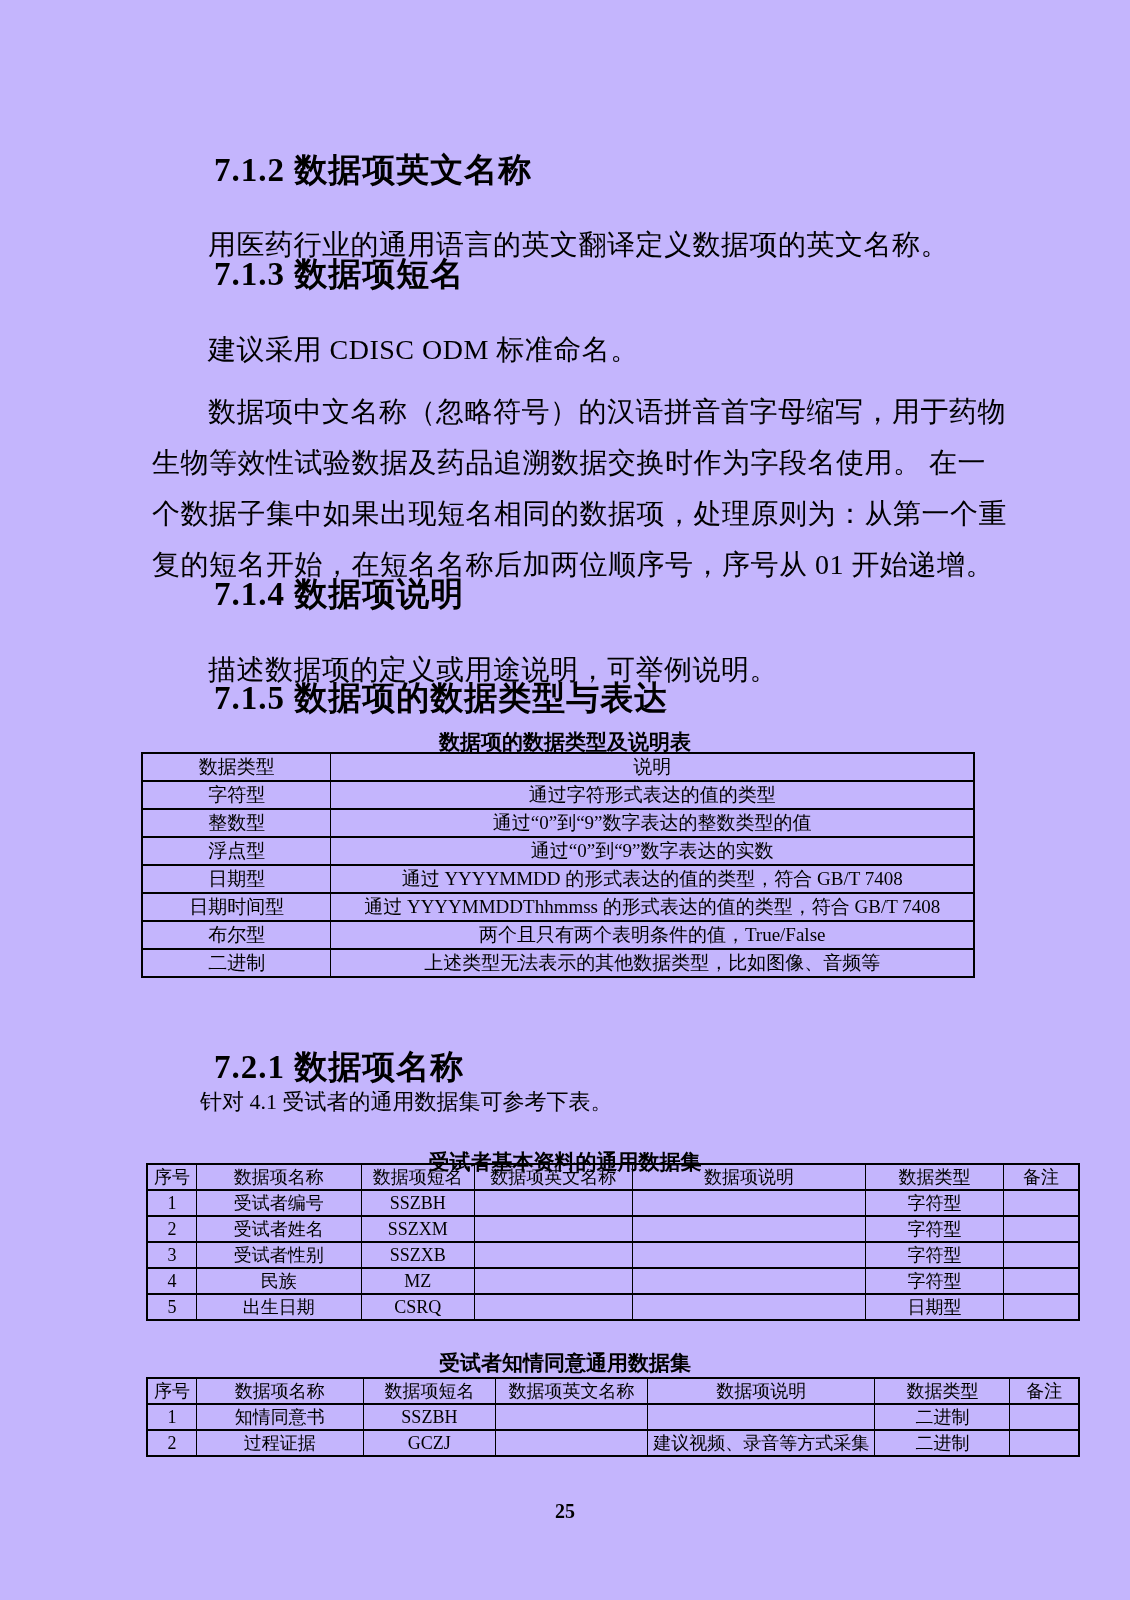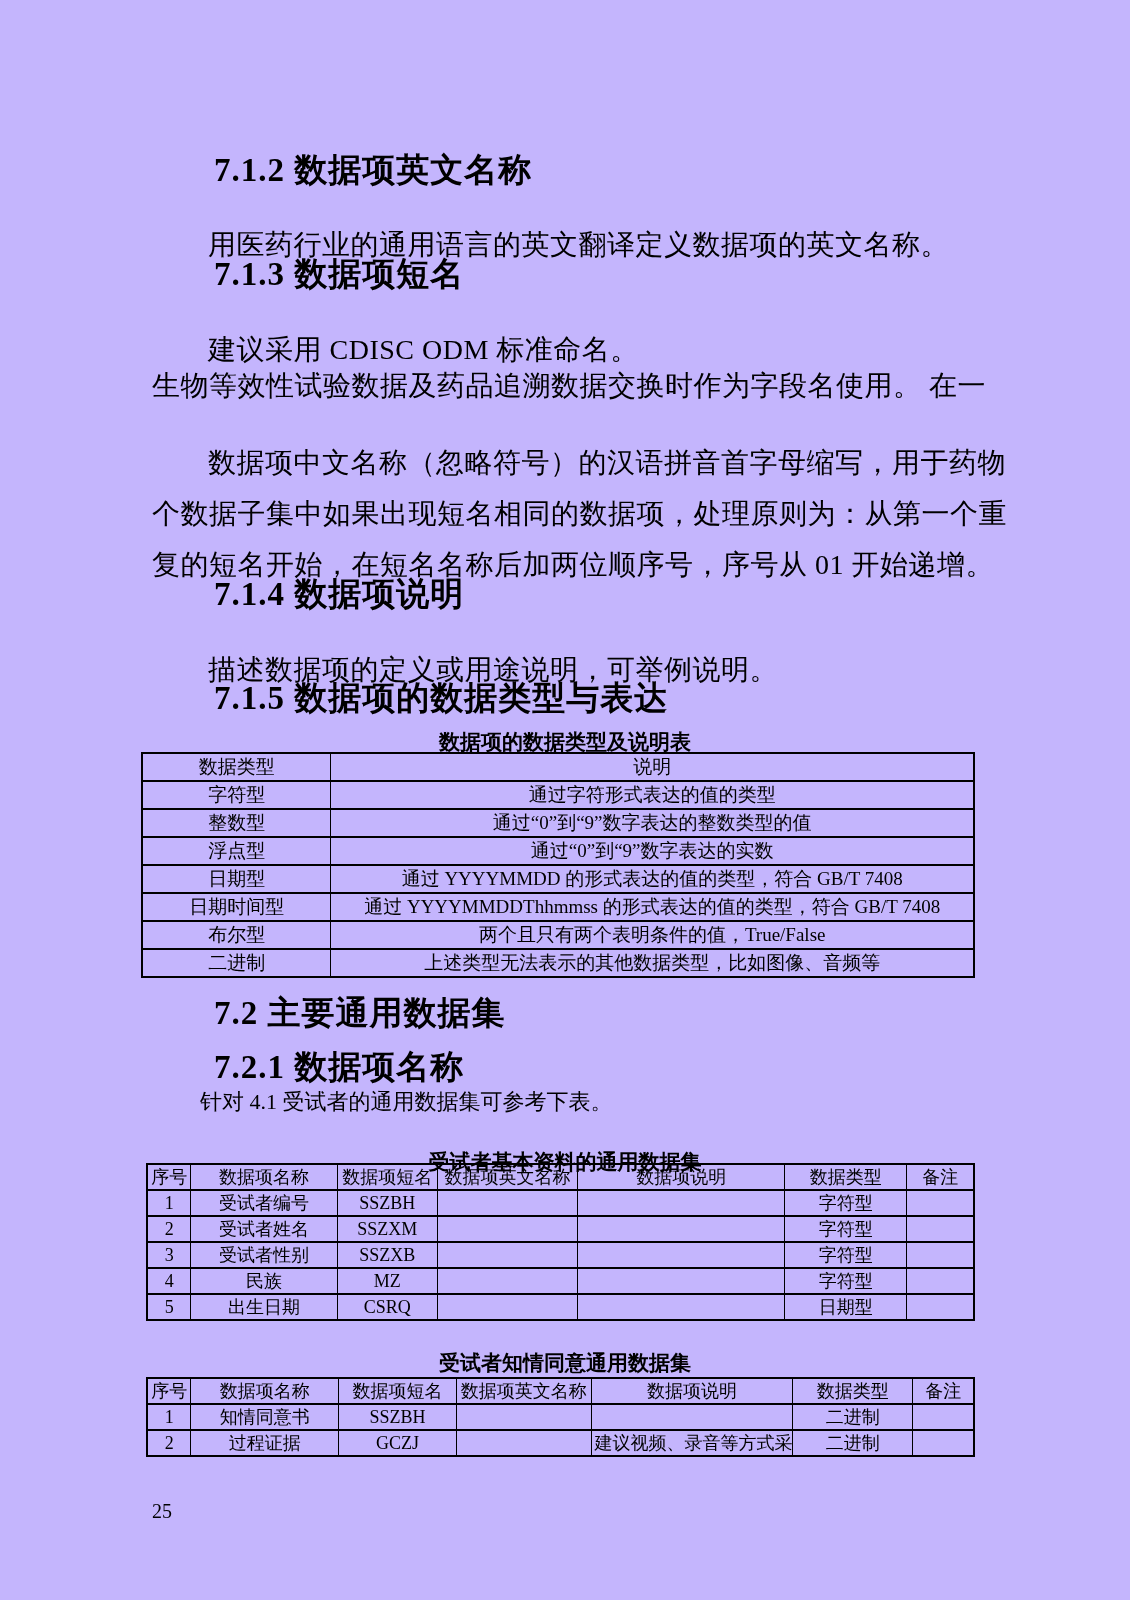--- a/index.html
+++ b/index.html
@@ -27,56 +27,56 @@
     font-family:"Liberation Sans","DejaVu Sans",sans-serif;
     font-weight:bold;
     font-size:21px;
     text-align:center;
     white-space:nowrap;
     margin-top:12px;
   }
   .intro { font-size:22px; padding-left:48px; white-space:nowrap; }
   table.tbl {
     position:absolute;
-    left:146px; width:829px;
+    left:146px; width:934px;
     border-collapse:collapse;
     table-layout:fixed;
     border:2px solid #000;
   }
   table.tbl td {
     border-left:1px solid #000;
     border-right:1px solid #000;
     border-top:2px solid #000;
     border-bottom:2px solid #000;
     text-align:center;
     vertical-align:middle;
     padding:0 3px;
     overflow:hidden;
     white-space:nowrap;
   }
   table.t1 { left:141px; width:834px; }
   table.t1 td { height:22px; font-size:19px; }
   table.t2 td { height:20px; font-size:18px; }
   table.t3 td { height:24px; font-size:18px; }
-  .pageno { text-align:left; font-size:20px; }
+  .pageno { text-align:center; font-size:20px;font-weight:bold; }
 </style>
 </head>
 <body>
 
 <div class="page">
 
   <div class="abs heading" style="top:152px">7.1.2 数据项英文名称</div>
   <div class="abs body ind" style="top:201px">用医药行业的通用语言的英文翻译定义数据项的英文名称。</div>
 
   <div class="abs heading" style="top:256px">7.1.3 数据项短名</div>
   <div class="abs body ind" style="top:306px">建议采用 CDISC ODM 标准命名。</div>
 
   <div class="abs" style="top:360px">
+    <div class="body pline ind">数据项中文名称（忽略符号）的汉语拼音首字母缩写，用于药物</div>
     <div class="body pline">生物等效性试验数据及药品追溯数据交换时作为字段名使用。 在一</div>
-    <div class="body pline ind">数据项中文名称（忽略符号）的汉语拼音首字母缩写，用于药物</div>
     <div class="body pline">个数据子集中如果出现短名相同的数据项，处理原则为：从第一个重</div>
     <div class="body pline">复的短名开始，在短名名称后加两位顺序号，序号从 01 开始递增。</div>
   </div>
 
   <div class="abs heading" style="top:576px">7.1.4 数据项说明</div>
   <div class="abs body ind" style="top:626px">描述数据项的定义或用途说明，可举例说明。</div>
 
   <div class="abs heading" style="top:680px">7.1.5 数据项的数据类型与表达</div>
   <div class="abs caption" style="top:716px">数据项的数据类型及说明表</div>
 
@@ -114,21 +114,20 @@
           <td>布尔型</td>
           <td>两个且只有两个表明条件的值，True/False</td>
         </tr>
         <tr>
           <td>二进制</td>
           <td>上述类型无法表示的其他数据类型，比如图像、音频等</td>
         </tr>
       </tbody>
     </table>
 
-  <div class="abs heading" style="top:995px">7.2 主要通用数据集</div>
   <div class="abs heading" style="top:1049px">7.2.1 数据项名称</div>
   <div class="abs intro" style="top:1087px">针对 4.1 受试者的通用数据集可参考下表。</div>
 
   <div class="abs caption" style="top:1136px">受试者基本资料的通用数据集</div>
   <table class="tbl t2" style="top:1163px">
     <colgroup>
       <col style="width:5.3%">
         <col style="width:17.7%">
         <col style="width:12.1%">
       <col style="width:17.0%">

